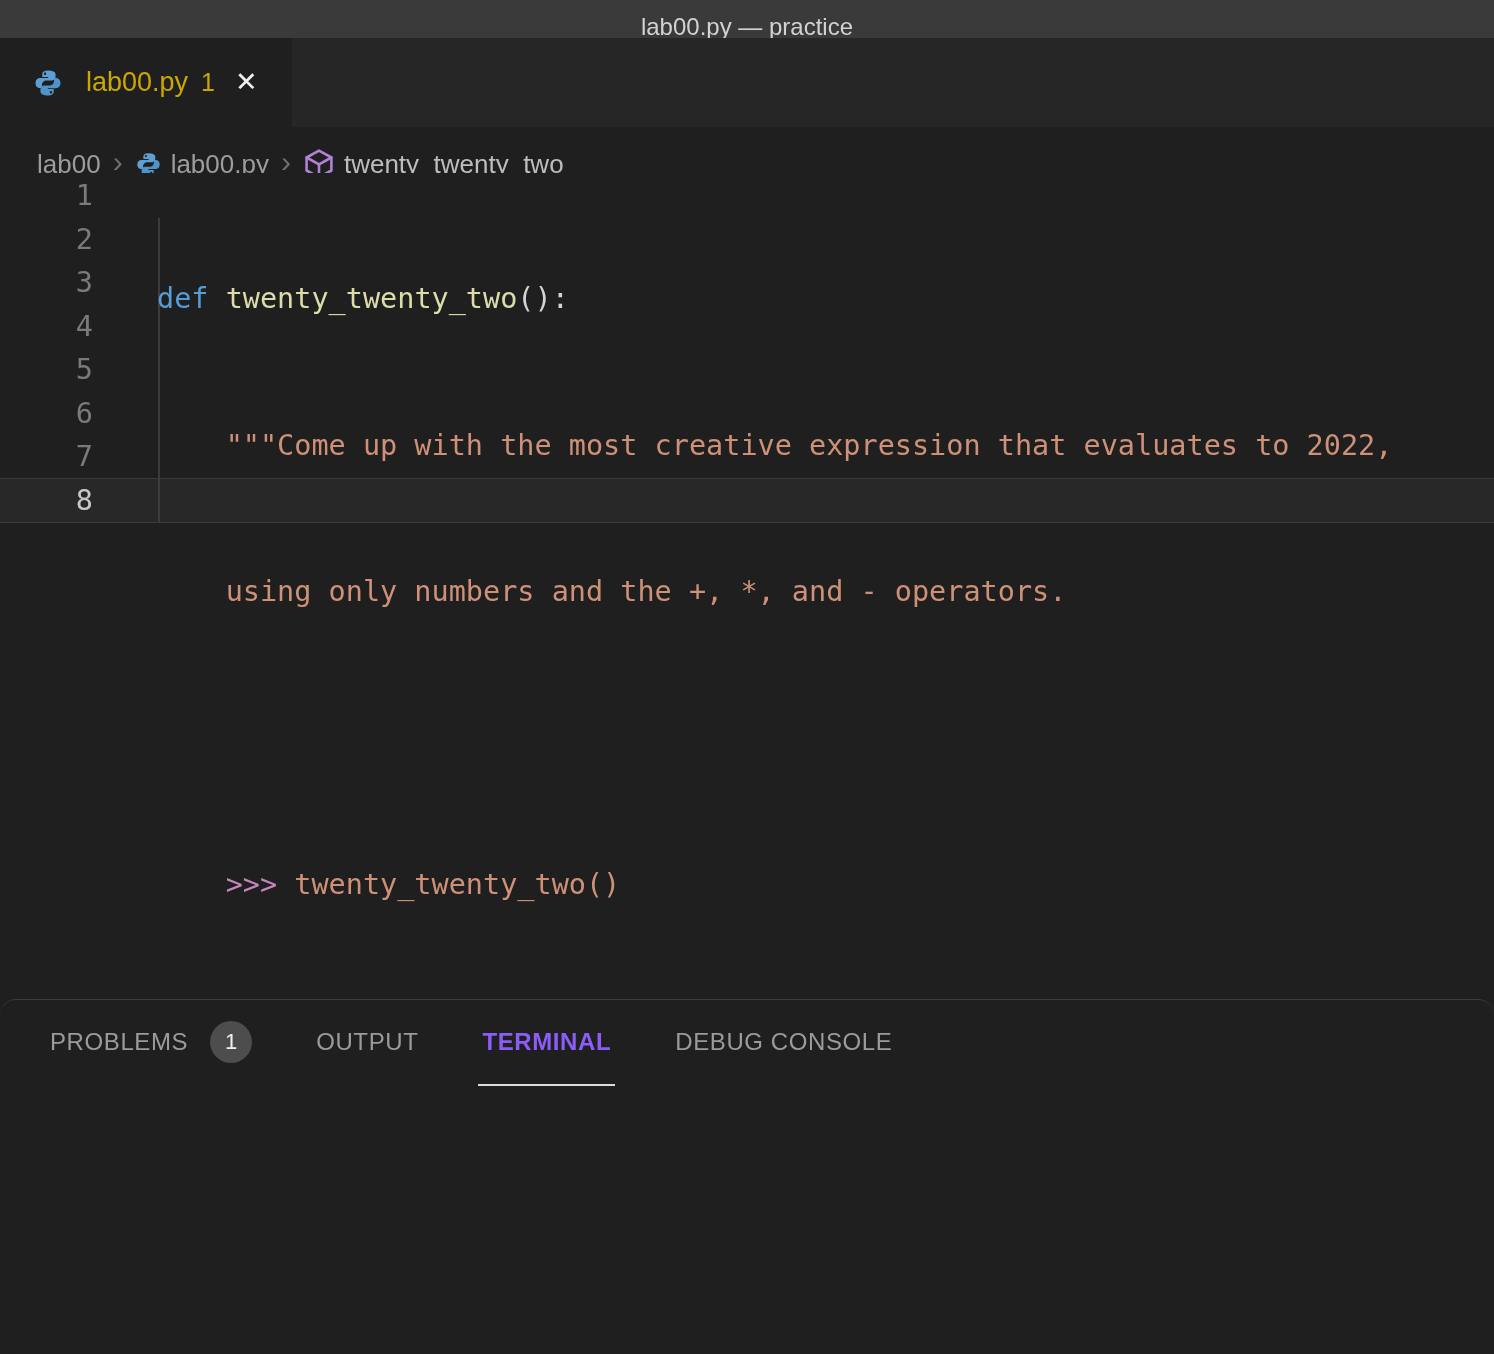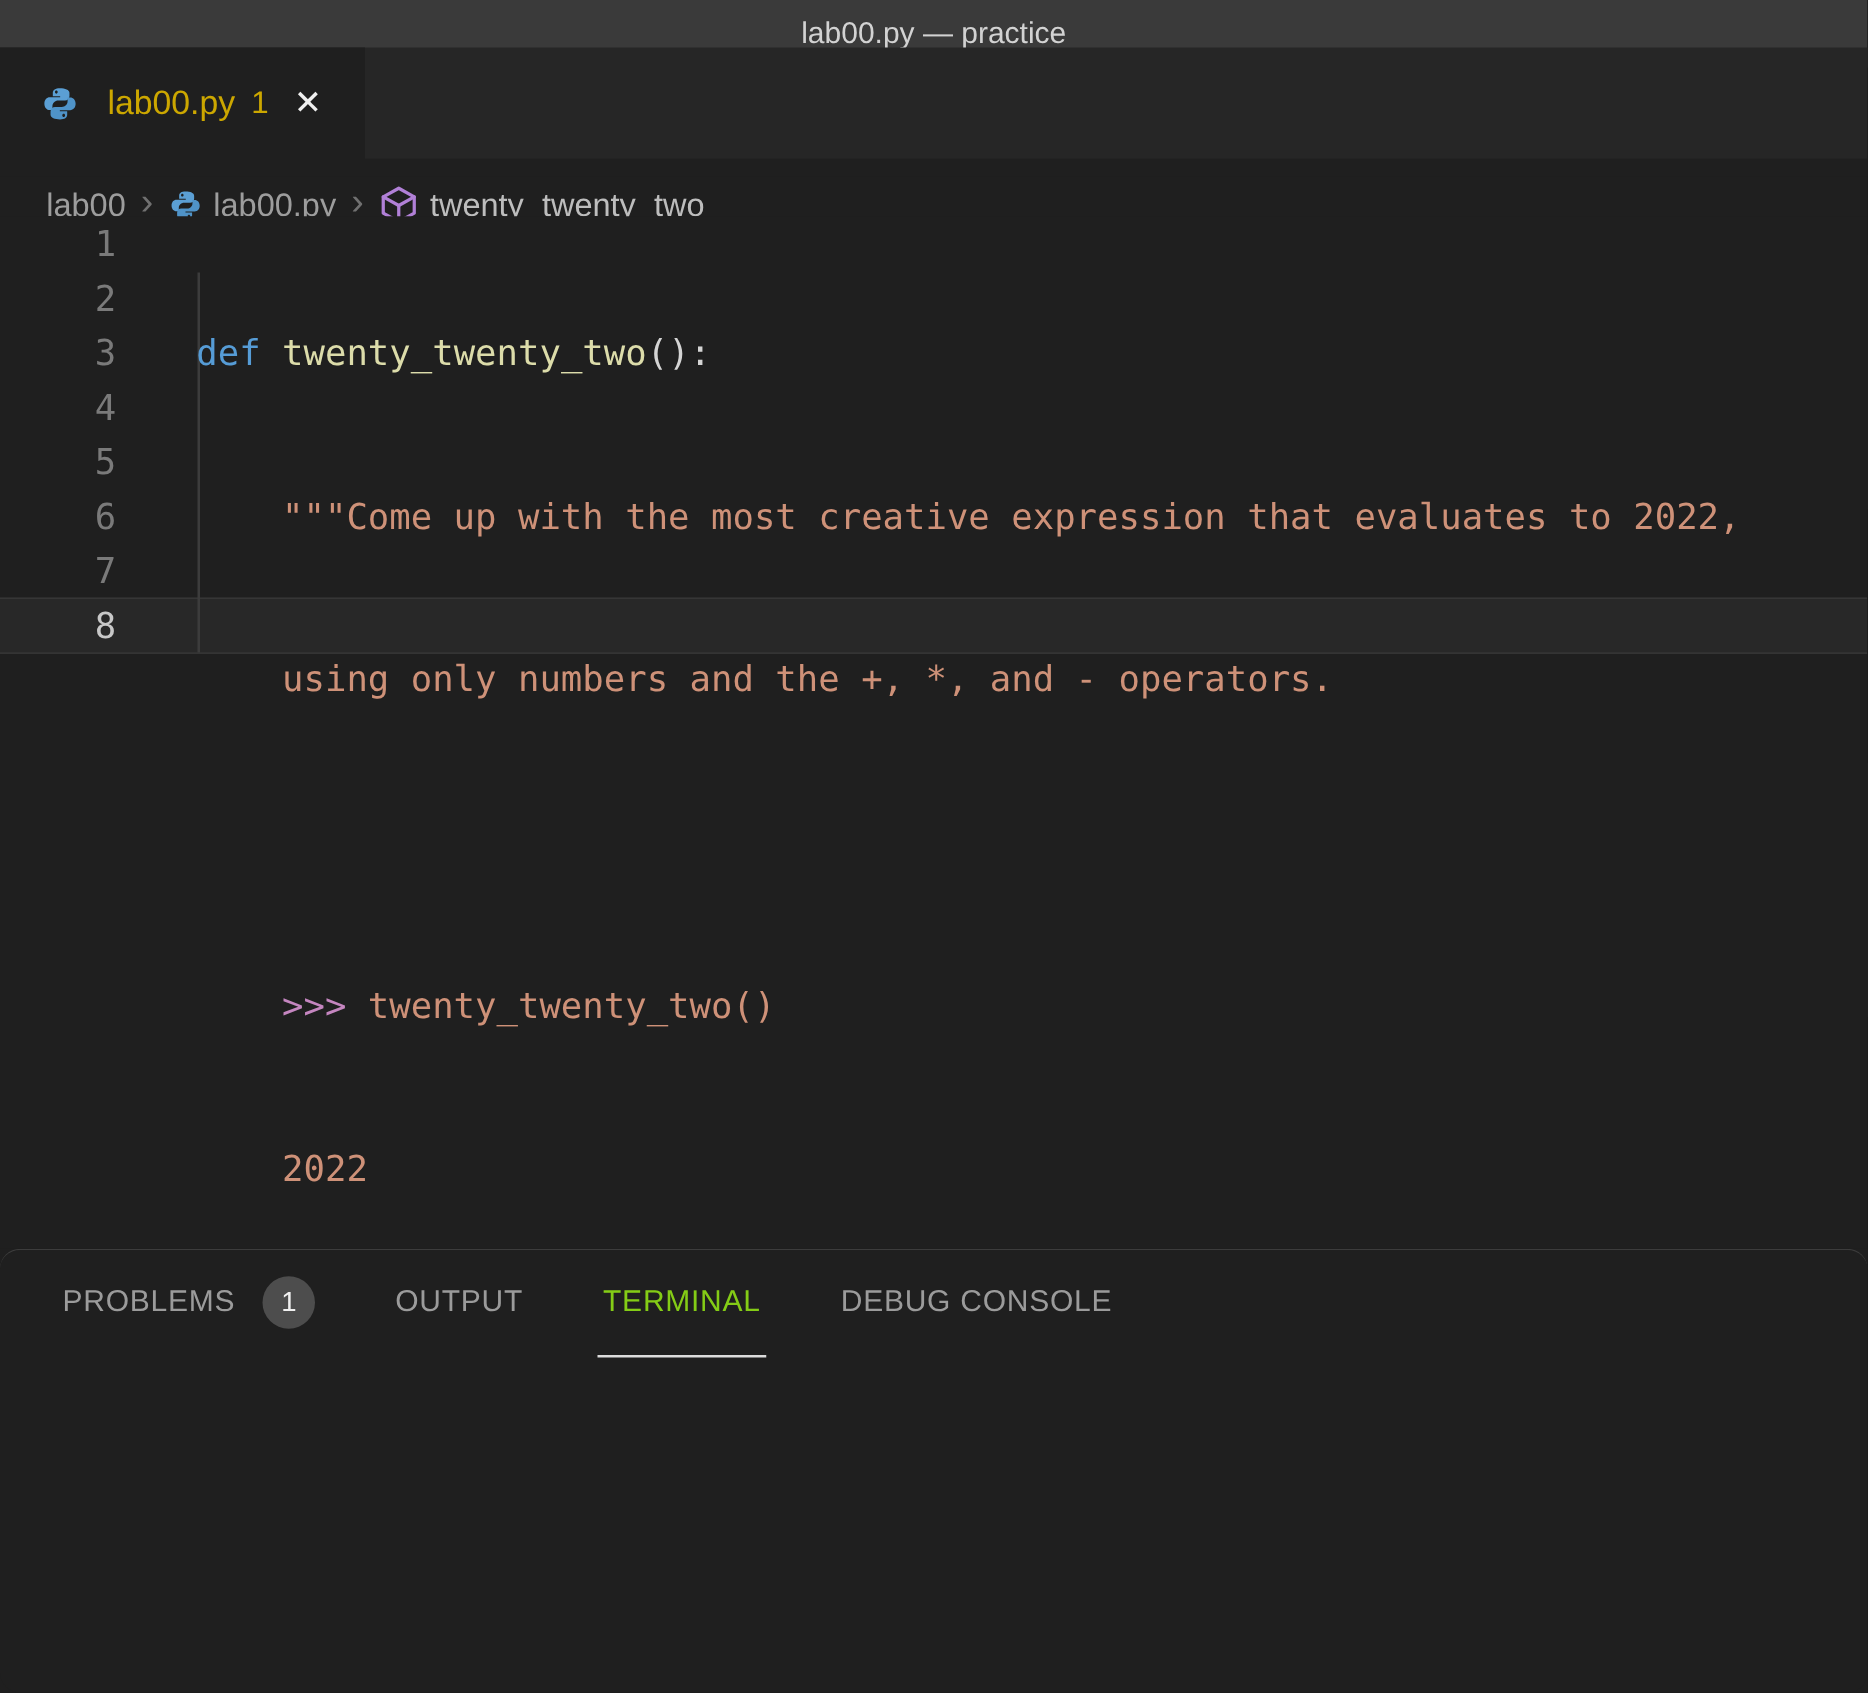--- a/index.html
+++ b/index.html
@@ -33,40 +33,40 @@
             font-family:"DejaVu Sans Mono", monospace; font-size:28.5px; line-height:43.5px; }
   .current-line { position:absolute; left:0; right:0; top:305px; height:45px;
                   background:rgba(255,255,255,0.045);
                   border-top:1px solid rgba(255,255,255,0.09);
                   border-bottom:1px solid rgba(255,255,255,0.09); }
   .gutter { position:absolute; left:0; top:1px; width:93px; text-align:right; color:#7a7a7a; }
   .gutter div { height:43.5px; }
   .gutter .active { color:#c8c8c8; }
   .indent-guide { position:absolute; left:158px; top:45px; width:2px; height:304px; background:#3c3c3c; }
   .lines { position:absolute; left:157px; top:1px; right:0; white-space:pre; color:#d4d4d4; }
-  .cl { min-height:43.5px; }
+  .cl { min-height:43.5px;margin-top:16px; }
   .ind { padding-left:4ch; }
   .kw  { color:#569cd6; }
   .fn  { color:#dcdcaa; }
   .pn  { color:#d4d4d4; }
   .str { color:#ce9178; }
   .ctl { color:#c586c0; }
   .sel { display:inline-block; position:relative; width:7ch; height:36px;
          background:#4b4b4b; vertical-align:top; margin-top:1px; }
   .sel .blank { position:absolute; left:0; bottom:1px; line-height:1; color:#d4d4d4; }
   .squiggle { position:absolute; left:0; bottom:-11px; }
 
   
   .panel { position:absolute; top:999px; left:0; right:0; bottom:0; background:#1f1f1f;
            border-top:1px solid #3c3c3c;border-radius:16px; }
   .panel-tabs { display:flex; align-items:stretch; height:86px; padding-left:46px; gap:56px;
                 font-size:24px; letter-spacing:0.6px; color:#9b9b9b; }
   .panel-tab { display:flex; align-items:center; border-bottom:2px solid transparent;
                padding:0 4px; cursor:pointer; }
-  .panel-tab.active { color:#84cc16; border-bottom-color:#dcdcdc; }
+  .panel-tab.active { color:#8b5cf6; border-bottom-color:#dcdcdc;font-weight:bold; }
   .pbadge { margin-left:22px; width:42px; height:42px; border-radius:50%; background:#4d4d4d;
             color:#f0f0f0; font-size:22px; letter-spacing:0;
             display:flex; align-items:center; justify-content:center; }
 
   
   .terminal { position:absolute; top:1121px; left:45px; right:10px; bottom:0;
               font-family:"DejaVu Sans Mono", monospace; font-size:28px; line-height:34.4px;
               color:#cfcfcf; white-space:pre; }
 
   svg { display:block; }

